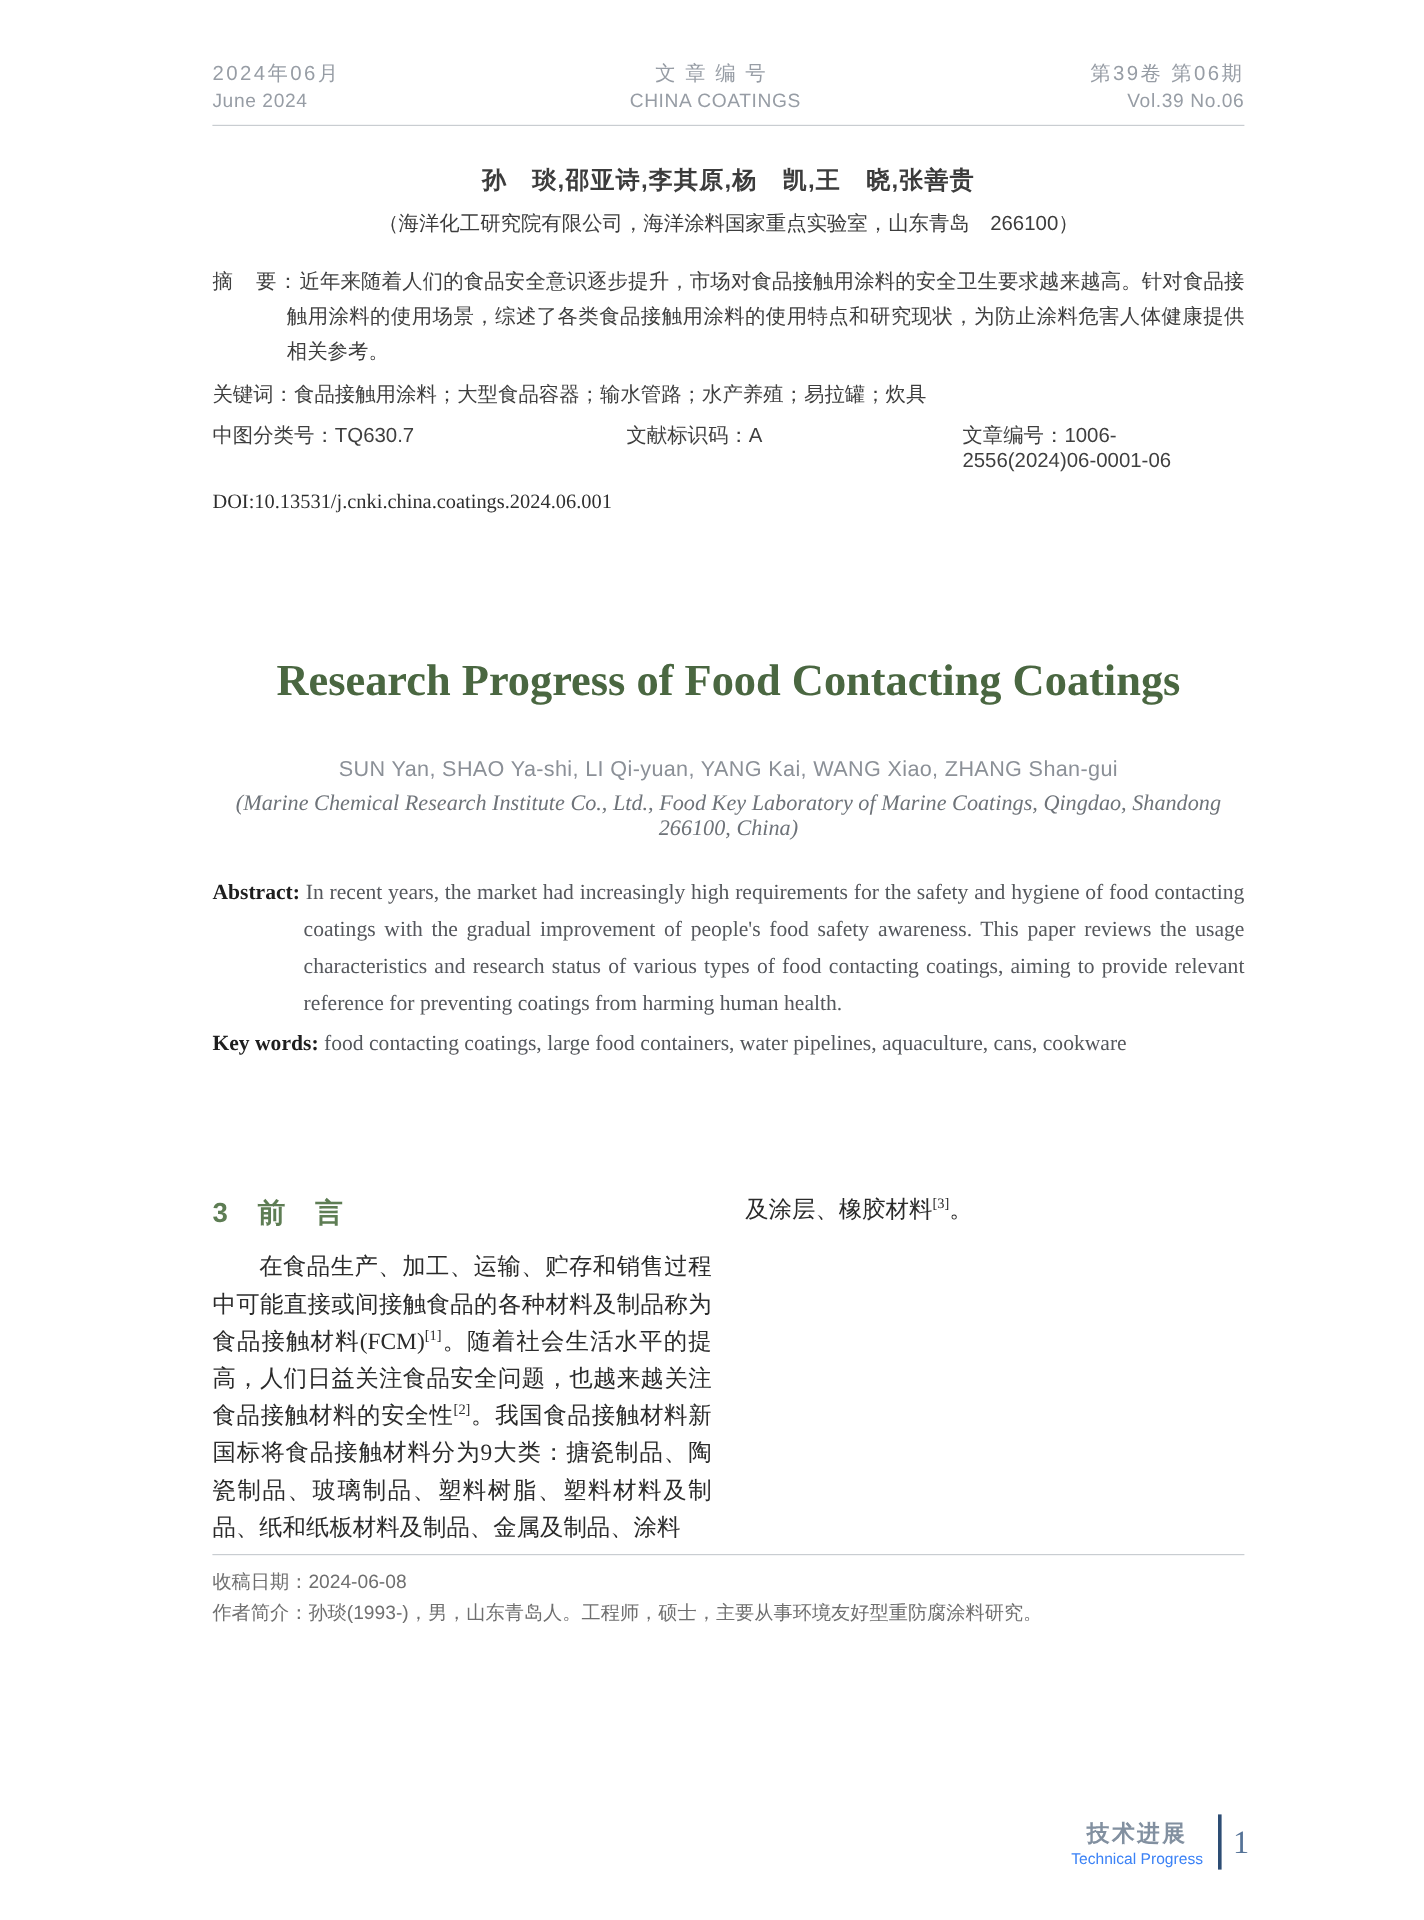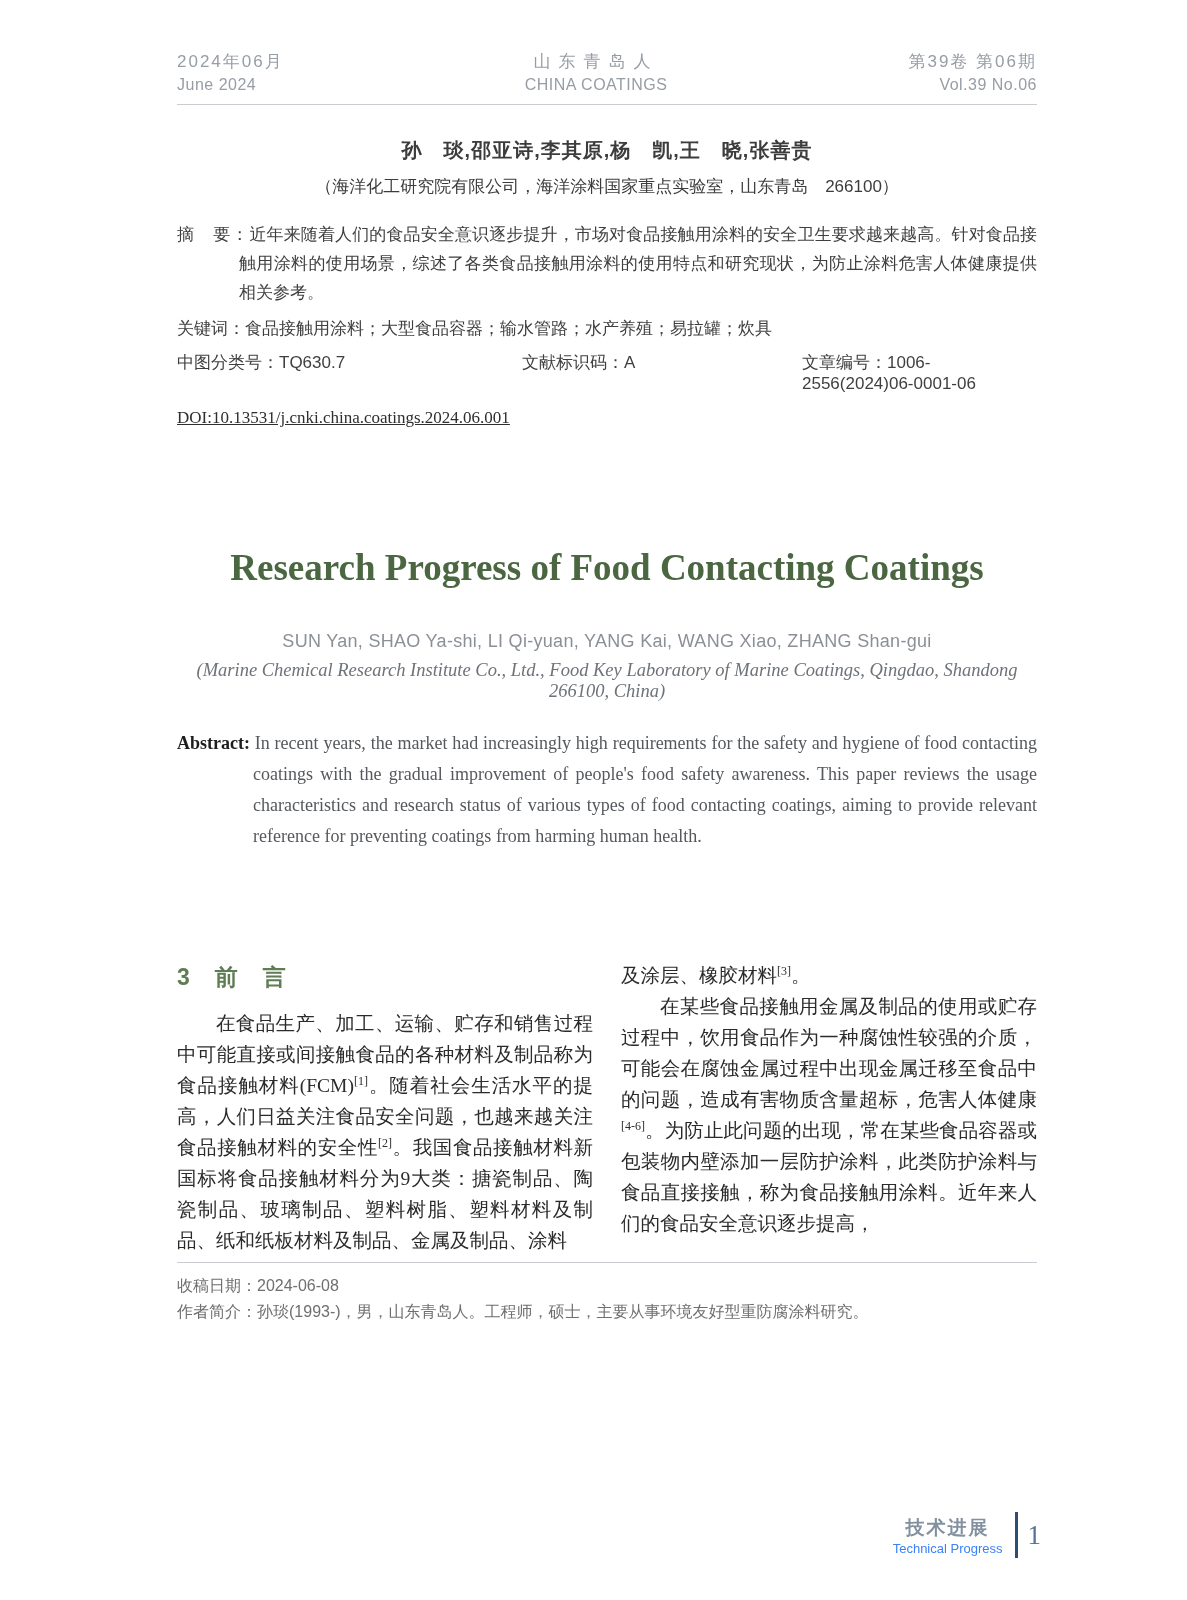--- a/index.html
+++ b/index.html
@@ -88,21 +88,20 @@
     color: #3f3f3f;
   }
   .meta-clc   { width: 345px; }
   .meta-doc   { width: 280px; }
   .meta-id    { flex: 1; }
   .doi-line {
     margin-top: 14px;
     font-family: "Liberation Serif", serif;
     font-size: 17px;
     color: #2e2e2e;
-    text-decoration: underline;
   }
 
   
   .title-en {
     margin-top: 118px;
     text-align: center;
     font-family: "Liberation Serif", serif;
     font-size: 37px;
     font-weight: 700;
     color: #4a6741;
@@ -225,21 +224,21 @@
 
 <div class="page">
   <div class="content">
 
     <div class="running-head">
       <div class="rh-col left">
         <div class="rh-zh">2024年06月</div>
         <div class="rh-en">June 2024</div>
       </div>
       <div class="rh-col rh-center">
-        <div class="rh-zh">山东青岛人</div>
+        <div class="rh-zh">文章编号</div>
         <div class="rh-en">CHINA COATINGS</div>
       </div>
       <div class="rh-col right">
         <div class="rh-zh">第39卷 第06期</div>
         <div class="rh-en">Vol.39 No.06</div>
       </div>
     </div>
     <hr class="head-rule">
 
     <div class="authors-zh">孙　琰,邵亚诗,李其原,杨　凯,王　晓,张善贵</div>
@@ -253,29 +252,29 @@
       <div class="meta-doc"><span>文献标识码：</span><span>A</span></div>
       <div class="meta-id"><span>文章编号：</span><span>1006-2556(2024)06-0001-06</span></div>
     </div>
     <div class="doi-line">DOI:10.13531/j.cnki.china.coatings.2024.06.001</div>
 
     <h2 class="title-en">Research Progress of Food Contacting Coatings</h2>
     <div class="authors-en">SUN Yan, SHAO Ya-shi, LI Qi-yuan, YANG Kai, WANG Xiao, ZHANG Shan-gui</div>
     <div class="affiliation-en">(Marine Chemical Research Institute Co., Ltd., Food Key Laboratory of Marine Coatings, Qingdao, Shandong 266100, China)</div>
 
     <p class="abstract-en"><span class="label">Abstract:</span> <span>In recent years, the market had increasingly high requirements for the safety and hygiene of food contacting coatings with the gradual improvement of people's food safety awareness. This paper reviews the usage characteristics and research status of various types of food contacting coatings, aiming to provide relevant reference for preventing coatings from harming human health.</span></p>
+    <p class="keywords-en"><span class="label">Key words:</span> <span>food contacting coatings, large food containers, water pipelines, aquaculture, cans, cookware</span></p>
 
     <div class="columns">
       <div class="col">
         <div class="section-heading">3　前　言</div>
         <p class="body-p">在食品生产、加工、运输、贮存和销售过程中可能直接或间接触食品的各种材料及制品称为食品接触材料(FCM)<sup>[1]</sup>。随着社会生活水平的提高，人们日益关注食品安全问题，也越来越关注食品接触材料的安全性<sup>[2]</sup>。我国食品接触材料新国标将食品接触材料分为9大类：搪瓷制品、陶瓷制品、玻璃制品、塑料树脂、塑料材料及制品、纸和纸板材料及制品、金属及制品、涂料</p>
       </div>
       <div class="col">
         <p class="body-p no-indent">及涂层、橡胶材料<sup>[3]</sup>。</p>
-        <p class="body-p">在某些食品接触用金属及制品的使用或贮存过程中，饮用食品作为一种腐蚀性较强的介质，可能会在腐蚀金属过程中出现金属迁移至食品中的问题，造成有害物质含量超标，危害人体健康<sup>[4-6]</sup>。为防止此问题的出现，常在某些食品容器或包装物内壁添加一层防护涂料，此类防护涂料与食品直接接触，称为食品接触用涂料。近年来人们的食品安全意识逐步提高，</p>
       </div>
     </div>
 
     <hr class="foot-rule">
     <div class="footnote">
       <div><span>收稿日期：</span><span>2024-06-08</span></div>
       <div><span>作者简介：</span><span>孙琰(1993-)，男，山东青岛人。工程师，硕士，主要从事环境友好型重防腐涂料研究。</span></div>
     </div>
   </div>
 

